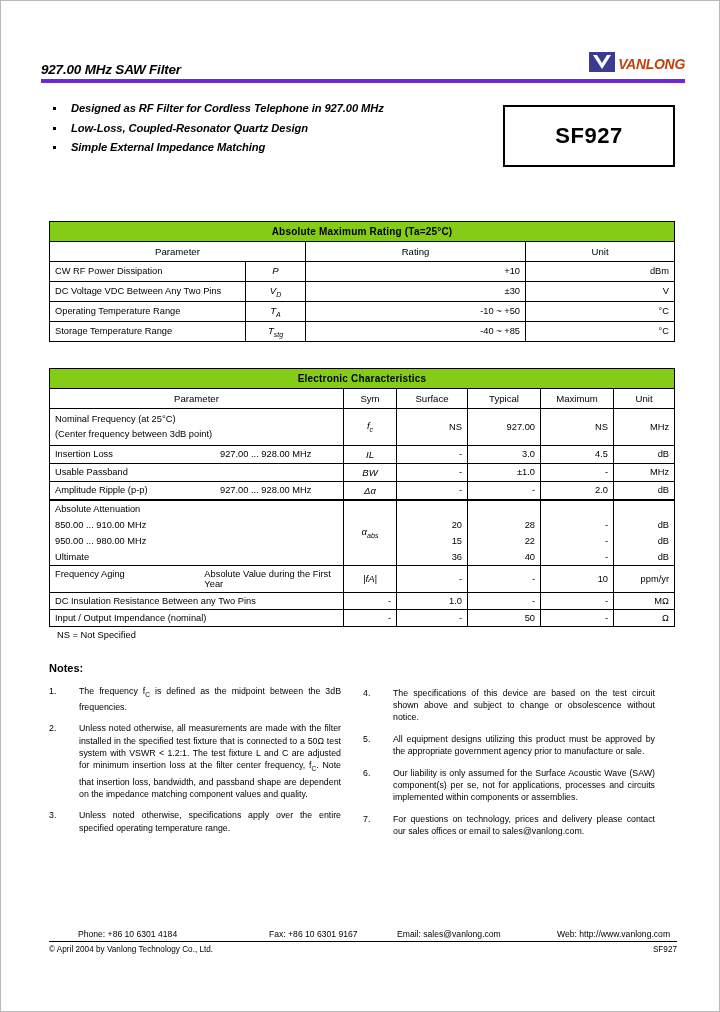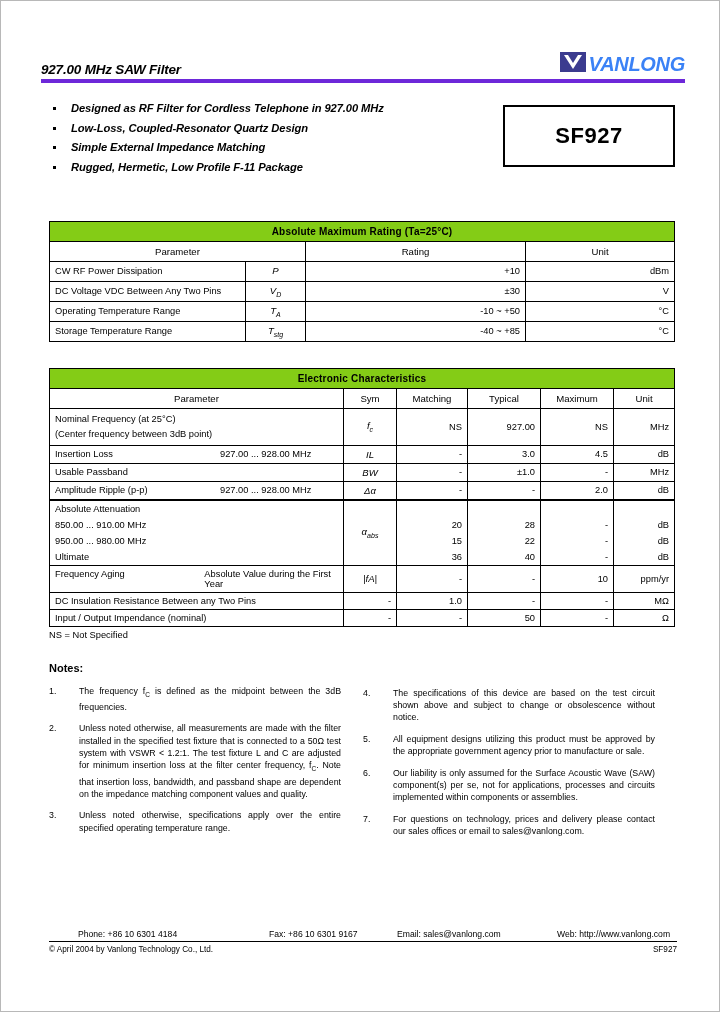--- a/index.html
+++ b/index.html
@@ -45,24 +45,24 @@
     letter-spacing: -0.2px;
   }
   .logo {
     display: flex;
     align-items: center;
     gap: 3px;
     padding-bottom: 1px;
   }
   .logo-mark { display: block; }
   .logo-text {
-    font-size: 20px;
+    font-size: 14px;
     font-weight: bold;
     font-style: italic;
-    color: #3b82f6;
+    color: #c2410c;
     letter-spacing: -0.3px;
   }
 
   
   .feature-zone {
     position: relative;
     margin-top: 16px;
     height: 96px;
   }
   ul.features {
@@ -135,21 +135,21 @@
   .thickline { border-top: 2px solid #000 !important; }
 
   .amr { margin-top: 26px; }
   .ec  { margin-top: 26px; }
   .param-2col { display: flex; justify-content: flex-start; }
   .param-2col .p1 { width: 165px; }
   .param-ind { padding-left: 118px; }
 
   .tall { line-height: 15px; }
   .ns-note {
-    margin-left: 8px;
+    margin-left: 16px;
     margin-top: 3px;
     font-size: 9.3px;
   }
 
   
   .notes-title {
     margin-left: 8px;
     margin-top: 22px;
     font-size: 11px;
     font-weight: bold;
@@ -221,21 +221,20 @@
         </span>
         <span class="logo-text">VANLONG</span>
       </div>
     </div>
 
     <div class="feature-zone">
       <ul class="features">
         <li>Designed as RF Filter for Cordless Telephone in 927.00 MHz</li>
         <li>Low-Loss, Coupled-Resonator Quartz Design</li>
         <li>Simple External Impedance Matching</li>
-        <li>Rugged, Hermetic, Low Profile F-11 Package</li>
       </ul>
       <div class="partbox">
         <span>SF927</span>
       </div>
     </div>
 
     <table class="spec amr">
       <colgroup>
         <col style="width:196px">
           <col style="width:60px">
@@ -287,21 +286,21 @@
         <col style="width:73px">
           <col style="width:61px">
       </colgroup>
       <tbody>
         <tr>
           <td class="tbl-title" colspan="6">Electronic Characteristics</td>
         </tr>
         <tr>
           <td class="colhead">Parameter</td>
           <td class="colhead">Sym</td>
-          <td class="colhead">Matching</td>
+          <td class="colhead">Surface</td>
           <td class="colhead">Typical</td>
           <td class="colhead">Maximum</td>
           <td class="colhead">Unit</td>
         </tr>
 
         <tr>
           <td class="l tall">
             <div>Nominal Frequency (at 25°C)</div>
             <div>(Center frequency between 3dB point)</div>
           </td>

